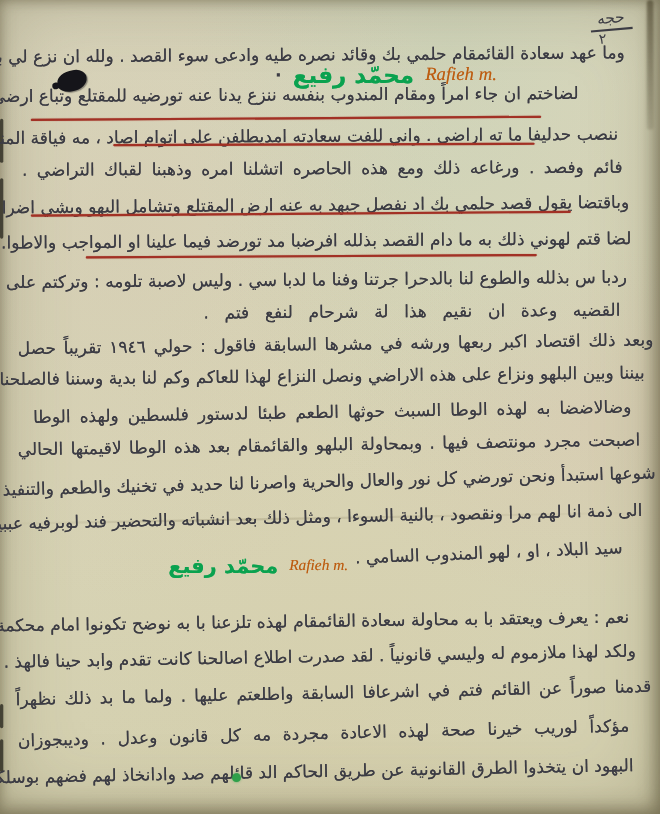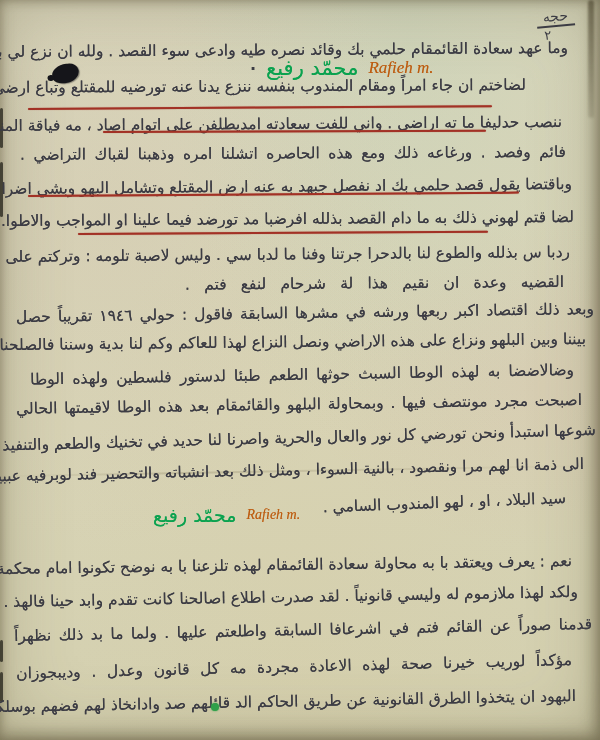--- a/index.html
+++ b/index.html
@@ -92,21 +92,21 @@
   .u4{left:78px; top:233px;width:410px;transform:rotate(-0.3deg);}
   
   .annotation{
     position:absolute;display:flex;align-items:center;gap:10px;
     white-space:nowrap;
   }
   .anno-1{left:250px;top:56px;}
   .anno-2{left:153px;top:504px;}
   .anno-dot{color:#3c3c44;font-size:16px;font-weight:bold;}
   .anno-arabic{
-    direction:rtl;color:#0aa24f;font-weight:normal;
+    direction:rtl;color:#0aa24f;font-weight:bold;
     text-shadow:0 0 .5px rgba(10,162,79,.7);
   }
   .anno-1 .anno-arabic{font-size:21px;}
   .anno-2 .anno-arabic{font-size:19px;}
   .anno-latin{
     font-family:"Liberation Serif",serif;font-style:italic;
     color:#bd5c10;text-shadow:0 0 .4px rgba(189,92,16,.6);
   }
   .anno-1 .anno-latin{font-size:17px;}
   .anno-2 .anno-latin{font-size:14px;}

